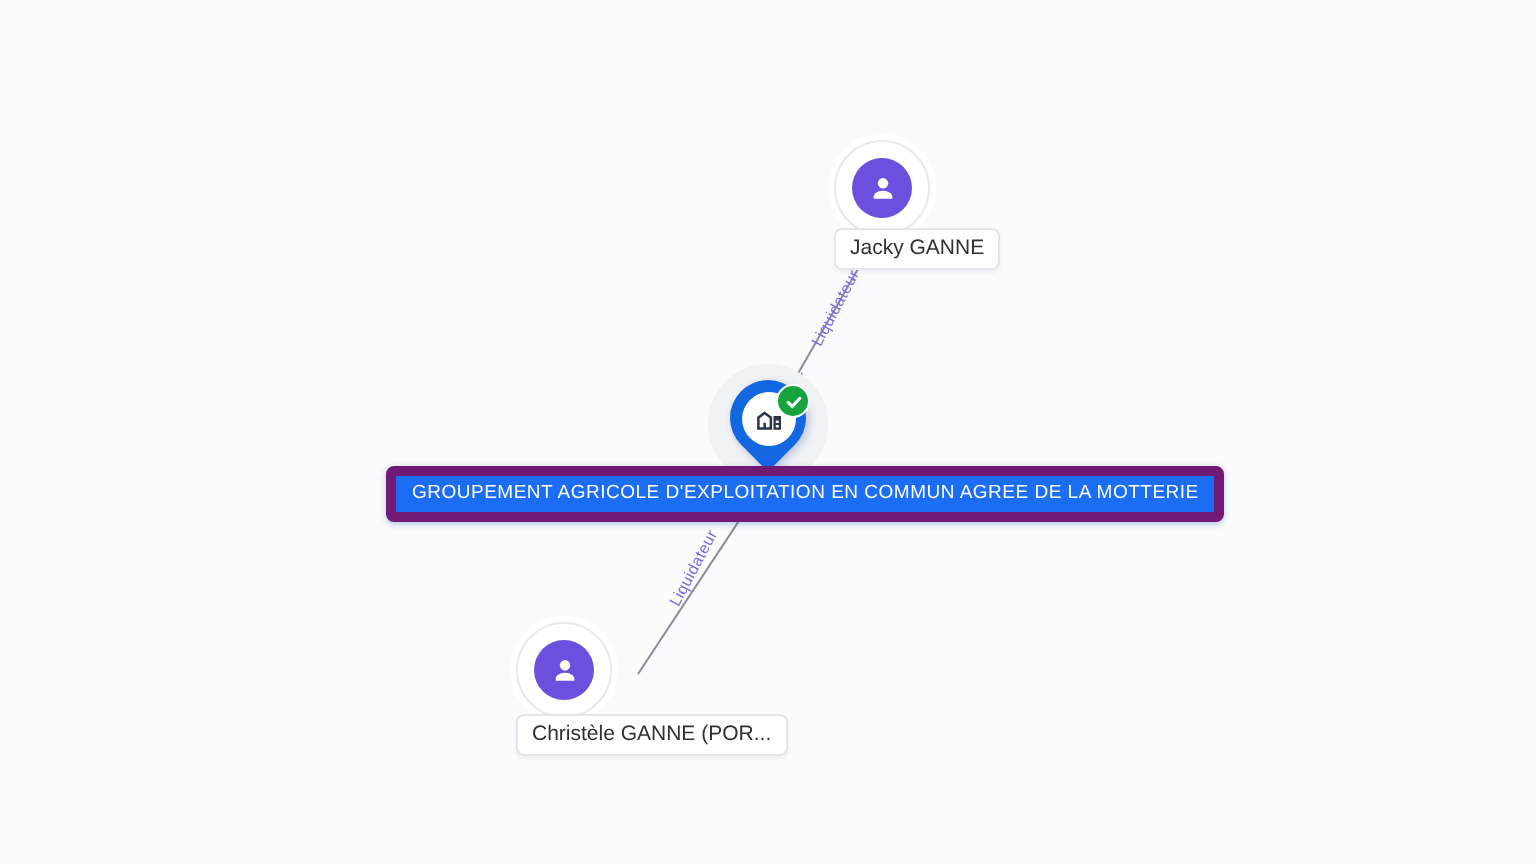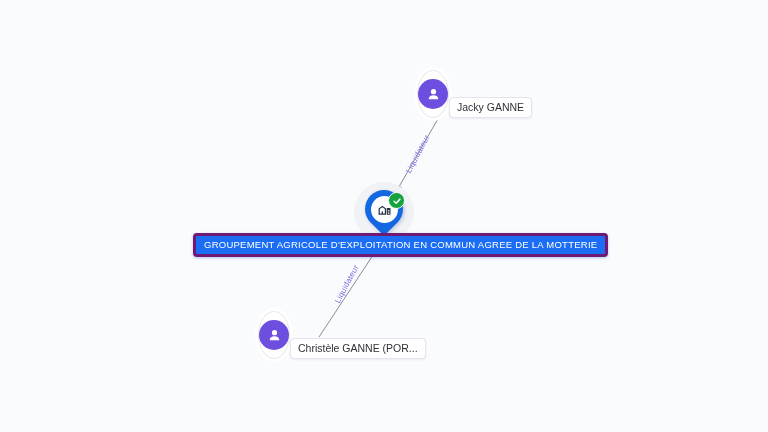--- a/index.html
+++ b/index.html
@@ -46,22 +46,22 @@
     left: 337px;
     top: 298px;
     transform: rotate(-62deg);
   }
 
   
   .person-node {
     position: absolute;
     width: 78px;
     display: flex;
-    flex-direction: row;
-    align-items: flex-end;
+    flex-direction: column;
+    align-items: flex-start;
   }
   .avatar-halo {
     width: 46px;
     height: 46px;
     border-radius: 50%;
     background: #ffffff;
     border: 1px solid #e8e8ef;
     box-shadow: 0 0 0 3px #ffffff, 0 1px 3px rgba(30,30,60,.10);
     display: flex;
     align-items: center;
@@ -150,21 +150,21 @@
     align-items: center;
     justify-content: center;
   }
   .verified-badge svg { display: block; }
 
   #company-label {
     position: absolute;
     left: 193px;
     top: 233px;
     background: #1b6ef3;
-    border: 3px solid #701a75;
+    border: 5px solid #701a75;
     border-radius: 4px;
     color: #ffffff;
     font-size: 9.5px;
     letter-spacing: .25px;
     padding: 3px 8px 4px 8px;
     white-space: nowrap;
     box-shadow: 0 1px 3px rgba(20,70,170,.30);
   }
 </style>
 </head>

